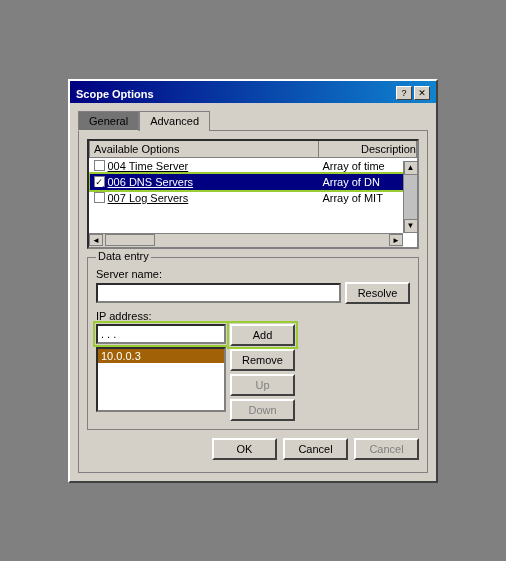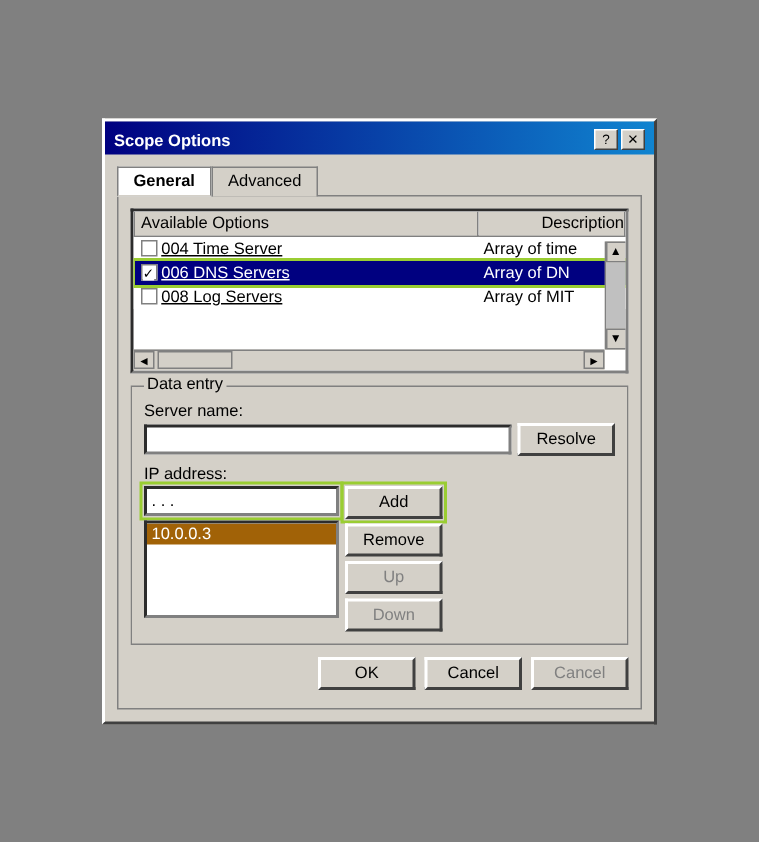--- a/index.html
+++ b/index.html
@@ -66,25 +66,25 @@
       background: #d4d0c8;
       border: 1px solid #808080;
       border-bottom: none;
       padding: 3px 10px;
       cursor: pointer;
       font-size: 11px;
       position: relative;
       z-index: 1;
     }
     .tab.active {
-      background: #ffffff;
+      background: #737373;
       border-color: #808080;
       border-bottom: 1px solid #d4d0c8;
       z-index: 2;
-      font-weight: bold;
+      font-weight: normal;
     }
     .tab-content {
       border: 1px solid #808080;
       background: #d4d0c8;
       padding: 8px;
     }
     
     .options-table-wrapper {
       border: 2px inset #808080;
       background: white;
@@ -354,21 +354,21 @@
                   <div class="cb checked"></div>
                   <span>006 DNS Servers</span>
                 </div>
               </td>
               <td>Array of DN</td>
             </tr>
             <tr>
               <td>
                 <div class="checkbox-cell">
                   <div class="cb"></div>
-                  <span>008 Log Servers</span>
+                  <span>007 Log Servers</span>
                 </div>
               </td>
               <td>Array of MIT</td>
             </tr>
           </tbody>
         </table>
 
         <div class="vert-scrollbar">
           <div class="scroll-btn">▲</div>
           <div class="scroll-track"></div>

